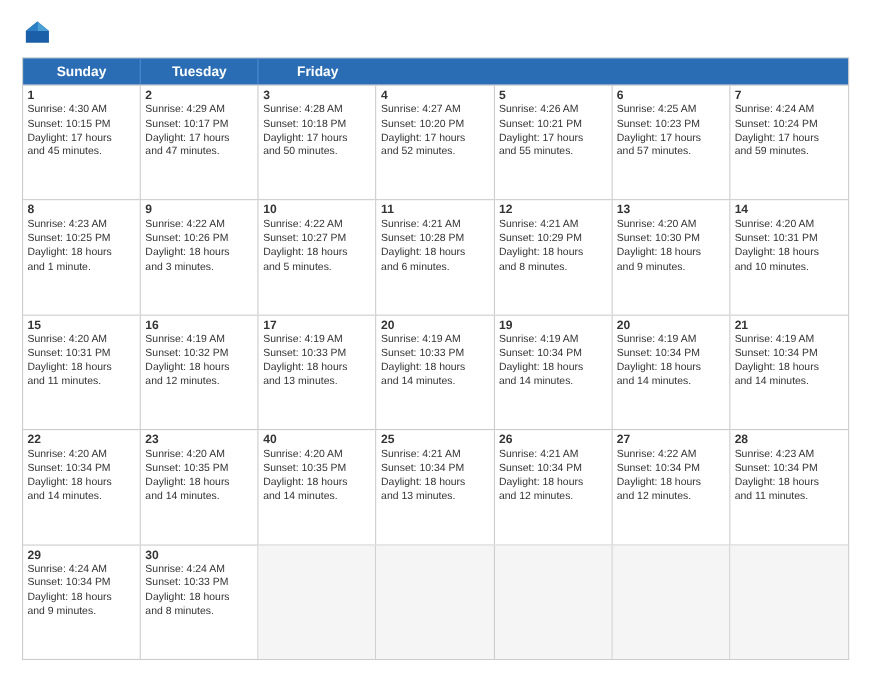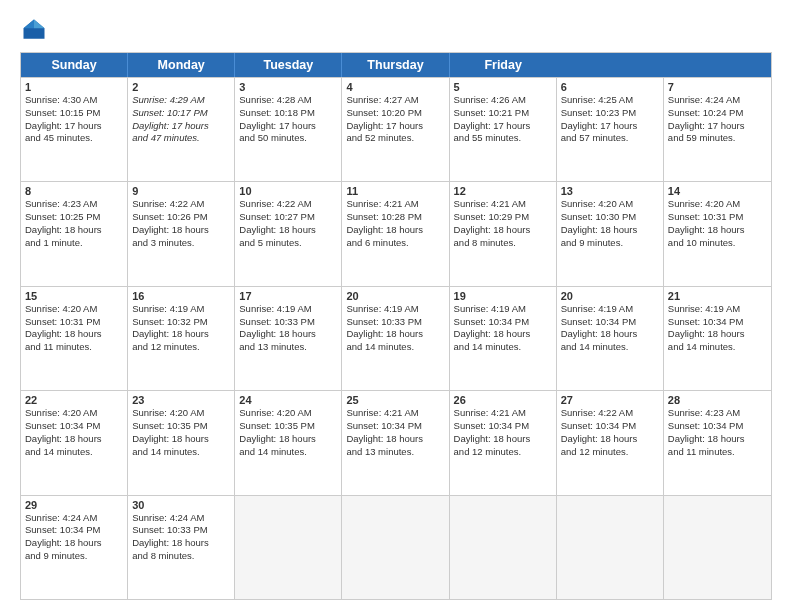--- a/index.html
+++ b/index.html
@@ -121,37 +121,35 @@
     </div>
     <div class="title-block">
       <div class="month-title"></div>
       <div class="location"></div>
     </div>
   </div>
 
   <div class="calendar">
     <div class="cal-header" id="cal-header">
         <div class="cal-header-cell">Sunday</div>
-        <div class="cal-header-cell">Monday</div>
         <div class="cal-header-cell">Tuesday</div>
-        <div class="cal-header-cell">Thursday</div>
         <div class="cal-header-cell">Friday</div>
       </div>
     <div class="cal-body" id="cal-body">
         <div class="cal-row">
           <div class="cal-cell">
             <div class="day-num">1</div>
             <div class="day-info" style="white-space: pre-line;">Sunrise: 4:30 AM
 Sunset: 10:15 PM
 Daylight: 17 hours
 and 45 minutes.</div>
           </div>
           <div class="cal-cell">
             <div class="day-num">2</div>
-            <div class="day-info" style="white-space: pre-line; font-style: italic;">Sunrise: 4:29 AM
+            <div class="day-info" style="white-space: pre-line;">Sunrise: 4:29 AM
 Sunset: 10:17 PM
 Daylight: 17 hours
 and 47 minutes.</div>
           </div>
           <div class="cal-cell">
             <div class="day-num">3</div>
             <div class="day-info" style="white-space: pre-line;">Sunrise: 4:28 AM
 Sunset: 10:18 PM
 Daylight: 17 hours
 and 50 minutes.</div>
@@ -296,21 +294,21 @@
 and 14 minutes.</div>
           </div>
           <div class="cal-cell">
             <div class="day-num">23</div>
             <div class="day-info" style="white-space: pre-line;">Sunrise: 4:20 AM
 Sunset: 10:35 PM
 Daylight: 18 hours
 and 14 minutes.</div>
           </div>
           <div class="cal-cell">
-            <div class="day-num">24</div>
+            <div class="day-num">40</div>
             <div class="day-info" style="white-space: pre-line;">Sunrise: 4:20 AM
 Sunset: 10:35 PM
 Daylight: 18 hours
 and 14 minutes.</div>
           </div>
           <div class="cal-cell">
             <div class="day-num">25</div>
             <div class="day-info" style="white-space: pre-line;">Sunrise: 4:21 AM
 Sunset: 10:34 PM
 Daylight: 18 hours

